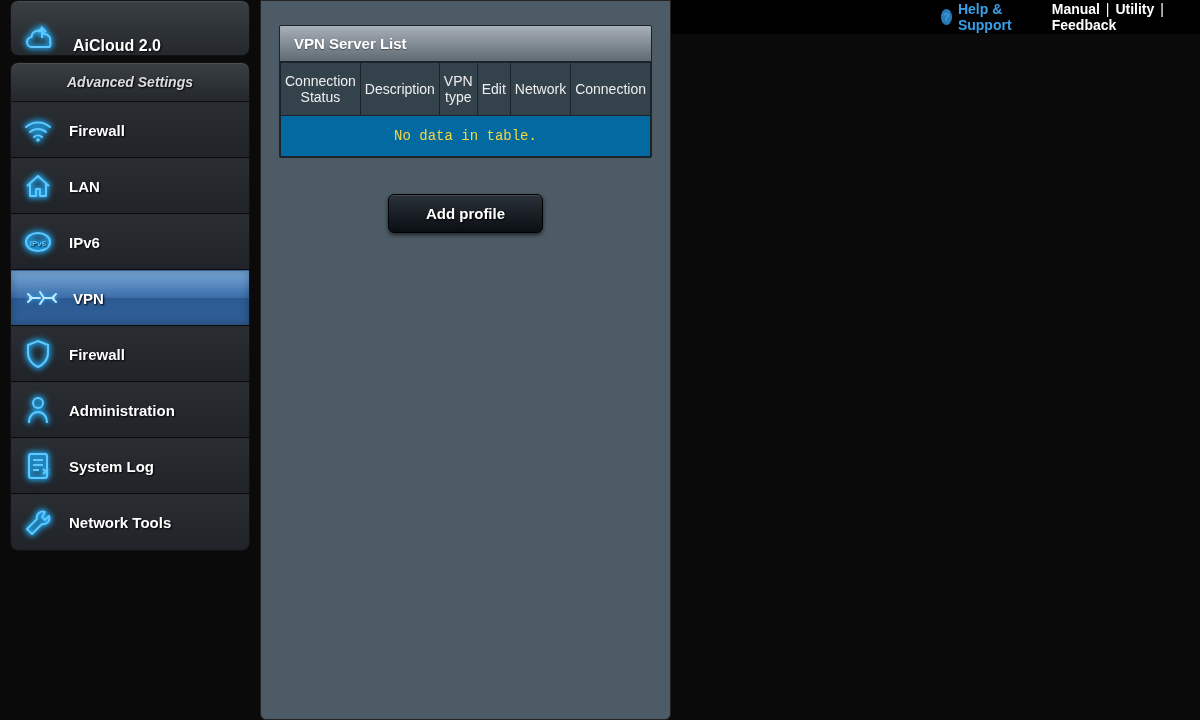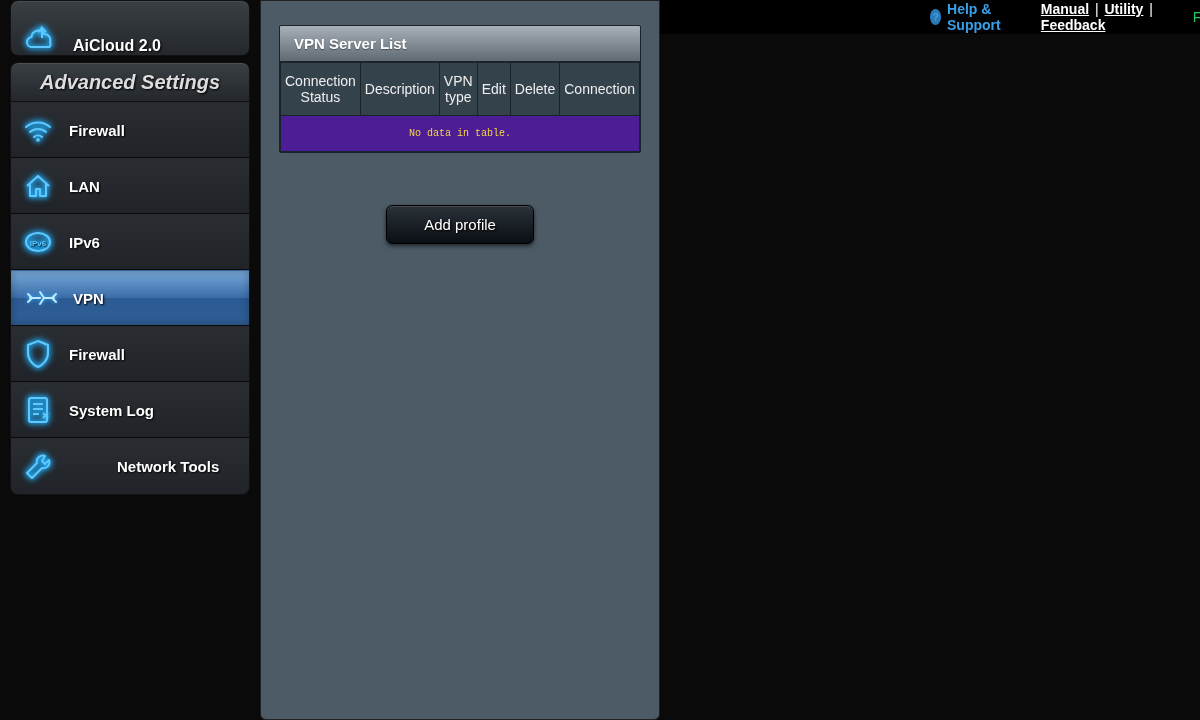--- a/index.html
+++ b/index.html
@@ -44,21 +44,21 @@
   .side-section-header {
     background: linear-gradient(#3a3f44, #24282c);
     border: 1px solid #111;
     border-radius: 8px 8px 0 0;
     height: 40px;
     display: flex;
     align-items: center;
     justify-content: center;
     font-style: italic;
     font-weight: bold;
-    font-size: 20px;
+    font-size: 14px;
     color: #ddd;
     text-shadow: 1px 1px 2px #000;
     box-shadow: inset 0 1px 0 rgba(255,255,255,0.08);
   }
   .side-list {
     background: #1a1d20;
     border: 1px solid #111;
     border-top: none;
     border-radius: 0 0 8px 8px;
     overflow: hidden;
@@ -70,21 +70,21 @@
     padding-left: 10px;
     border-bottom: 1px solid #0b0b0b;
     border-top: 1px solid rgba(255,255,255,0.03);
     cursor: pointer;
     font-weight: bold;
     font-size: 15px;
     text-shadow: 1px 1px 2px #000;
     background: linear-gradient(#2a2e33, #202328);
     position: relative;
   }
-  .side-item:last-child { border-bottom: none; gap: 48px; }
+  .side-item:last-child { border-bottom: none; }
   .side-item.active {
     background: linear-gradient(#78a8d8 0%, #3a6ca8 50%, #2c5a92 51%, #305e96 100%);
     box-shadow: inset 0 0 8px rgba(0,0,0,0.3);
     padding-left: 14px;
   }
   .side-item .icon {
     width: 34px; height: 34px;
     margin-right: 14px;
     display: flex; align-items: center; justify-content: center;
     flex-shrink: 0;
@@ -131,55 +131,54 @@
     font-size: 14px;
     color: #eee;
     padding: 10px 4px;
     border: 1px solid #1a222a;
     text-align: center;
   }
   tbody td.empty {
     text-align: center;
     font-family: "Courier New", monospace;
     color: #f5d742;
-    font-size: 10px;
+    font-size: 14px;
     padding: 12px 0;
-    background: #4c1d95;
+    background: #0369a1;
     border: 1px solid #1a222a;
   }
   .add-btn-row {
     display: flex; justify-content: center;
     margin-top: 36px;
   }
   .add-btn {
     background: linear-gradient(#2a3138, #0a0f14);
     border: 1px solid #000;
     border-radius: 6px;
     color: #fff;
-    font-weight: normal;
+    font-weight: bold;
     font-size: 15px;
     padding: 10px 37px;
     cursor: pointer;
     box-shadow: 0 2px 4px rgba(0,0,0,0.6), inset 0 1px 0 rgba(255,255,255,0.12);
     text-shadow: 1px 1px 2px #000;
-    margin-top: 16px;
   }
   
   .footer {
     height: 34px;
     background: #000;
     display: flex;
     align-items: center;
     padding: 0 14px 0 270px;
     gap: 24px;
     font-size: 14px;
   }
   .help-link { color: #39a0e8; font-weight: bold; cursor: pointer; display: flex; align-items: center; gap: 6px;}
   .footer-links { color: #fff; }
-  .footer-links span { text-decoration: underline; cursor: pointer; font-weight: bold; margin-top: 48px;}
+  .footer-links span { cursor: pointer; font-weight: bold; margin-top: 48px;}
   .footer-links .sep { text-decoration: none; cursor: default; font-weight: normal; margin: 0 2px;}
   .faq { margin-left: auto; color: #22c55e; }
   .search-box {
     width: 250px; height: 24px;
     background: #1a1f24;
     border: 1px solid #3a4048;
     border-radius: 12px;
     position: relative;
   }
   .search-mag {
@@ -259,20 +258,29 @@
 
       <div class="side-item">
         <span class="icon glow">
           <svg width="26" height="30" viewBox="0 0 26 30">
               <path d="M13 2l10 4v8c0 7-5 12-10 14C8 26 3 21 3 14V6l10-4z" fill="none" stroke="#5fc8ff" stroke-width="2"></path>
             </svg>
         </span>
         <span>Firewall</span>
       </div>
 
+      <div class="side-item">
+        <span class="icon glow">
+          <svg width="24" height="30" viewBox="0 0 24 30">
+              <circle cx="12" cy="8" r="5" fill="none" stroke="#5fc8ff" stroke-width="2"></circle>
+              <path d="M3 28c0-7 4-11 9-11s9 4 9 11" fill="none" stroke="#5fc8ff" stroke-width="2"></path>
+            </svg>
+        </span>
+        <span>Administration</span>
+      </div>
 
       <div class="side-item">
         <span class="icon glow">
           <svg width="26" height="30" viewBox="0 0 26 30">
               <rect x="4" y="3" width="18" height="24" rx="2" fill="none" stroke="#5fc8ff" stroke-width="2"></rect>
               <path d="M8 9h10M8 14h10M8 19h6M18 18l5 5M23 18l-5 5" stroke="#5fc8ff" stroke-width="2"></path>
             </svg>
         </span>
         <span>System Log</span>
       </div>
@@ -304,21 +312,21 @@
               <col style="width:90px">
               <col style="width:100px">
               <col style="width:210px">
           </colgroup>
           <thead>
             <tr>
               <th>Connection Status</th>
               <th>Description</th>
               <th>VPN type</th>
               <th>Edit</th>
-              <th>Delete</th>
+              <th>Network</th>
               <th>Connection</th>
             </tr>
           </thead>
           <tbody>
             <tr>
               <td colspan="6" class="empty">No data in table.</td>
             </tr>
           </tbody>
         </table>
       </div>

